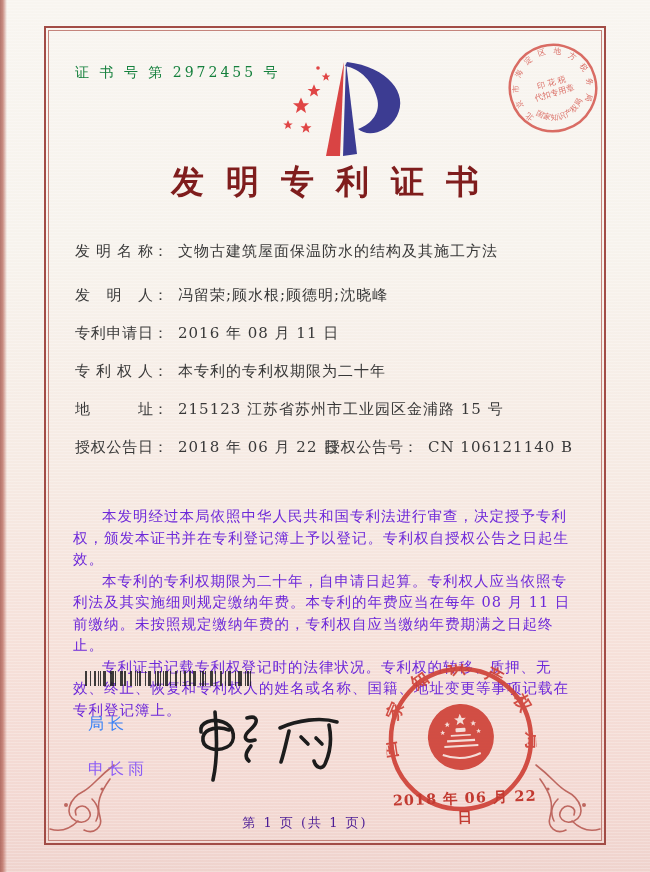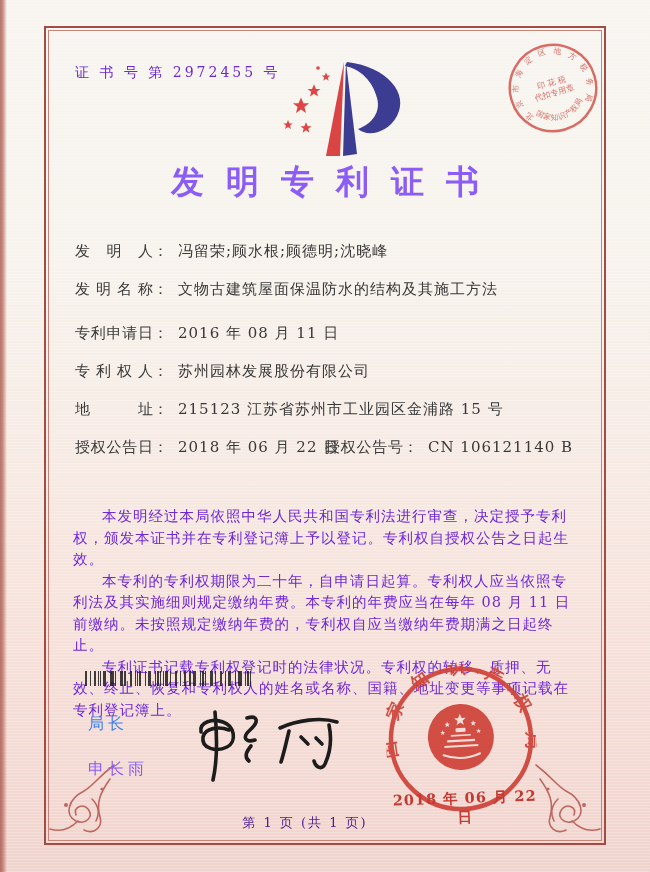--- a/index.html
+++ b/index.html
@@ -11,24 +11,24 @@
   #paper-texture{position:absolute;inset:0;pointer-events:none;
     background:repeating-linear-gradient(0deg,rgba(255,255,255,.22) 0 1px,transparent 1px 3px);}
   #photo-edge-left{position:absolute;left:0;top:0;width:7px;height:100%;
     background:linear-gradient(90deg,#9c4a40 0%,#b96a5e 40%,rgba(185,106,94,0) 100%);opacity:.75;}
   #frame{position:absolute;left:44px;top:26px;right:44px;bottom:27px;
     border:2px solid #a24c46;}
   #frame-inner{position:absolute;inset:2px;border:1px solid #c4847b;}
   .corner-flourish{position:absolute;width:86px;height:86px;color:#b5544c;}
   .corner-bl{left:44px;bottom:27px;}
   .corner-br{right:44px;bottom:27px;transform:scaleX(-1);}
-  #cert-no{position:absolute;left:75px;top:64px;font-size:14px;letter-spacing:3px;color:#6d28d9;}
+  #cert-no{position:absolute;left:75px;top:64px;font-size:14px;letter-spacing:3px;color:#15803d;}
   #logo{position:absolute;left:268px;top:54px;width:150px;height:110px;}
   #title{position:absolute;left:44px;right:44px;top:160px;text-align:center;
-    font-size:33px;font-weight:bold;color:#8b5cf6;letter-spacing:22px;text-indent:22px;}
+    font-size:33px;font-weight:bold;color:#7f1d1d;letter-spacing:22px;text-indent:22px;}
   #fields{position:absolute;left:75px;top:243px;right:60px;font-size:15px;color:#333;}
   .frow{position:relative;margin-bottom:21px;height:17px;line-height:17px;white-space:nowrap;}
   .frow-first{margin-bottom:27px;}
   .flabel{display:inline-block;width:78px;text-align:justify;text-align-last:justify;color:#3a3a3a;}
   .fcolon{display:inline-block;color:#3a3a3a;}
   .fvalue{margin-left:10px;color:#383838;letter-spacing:1px;}
   .fgroup2{position:absolute;left:250px;top:0;}
   #body-text{position:absolute;left:73px;top:506px;width:508px;color:#6d28d9;}
   #body-text p{margin:0;font-size:14.5px;line-height:21.5px;text-indent:2em;letter-spacing:1px;}
   #barcode{position:absolute;left:85px;top:671px;width:168px;height:15px;opacity:.85;
@@ -93,31 +93,31 @@
     <use href="#star5" transform="translate(58,23) scale(0.45)"></use>
     <use href="#star5" transform="translate(20,71) scale(0.5)"></use>
     <use href="#star5" transform="translate(38,74) scale(0.58)"></use>
     <circle cx="50" cy="14" r="1.8"></circle>
   </g>
 </svg>
 
 <div id="title">发明专利证书</div>
 
 <div id="fields">
+  <div class="frow frow-first">
+    <span class="flabel">发明名称</span><span class="fcolon">：</span><span class="fvalue">文物古建筑屋面保温防水的结构及其施工方法</span>
+  </div>
   <div class="frow">
     <span class="flabel">发明人</span><span class="fcolon">：</span><span class="fvalue">冯留荣;顾水根;顾德明;沈晓峰</span>
-  </div>
-  <div class="frow frow-first">
-    <span class="flabel">发明名称</span><span class="fcolon">：</span><span class="fvalue">文物古建筑屋面保温防水的结构及其施工方法</span>
   </div>
   <div class="frow">
     <span class="flabel">专利申请日</span><span class="fcolon">：</span><span class="fvalue">2016 年 08 月 11 日</span>
   </div>
   <div class="frow">
-    <span class="flabel">专利权人</span><span class="fcolon">：</span><span class="fvalue">苏州园林发展股份有限公司</span>
+    <span class="flabel">专利权人</span><span class="fcolon">：</span><span class="fvalue">本专利的专利权期限为二十年</span>
   </div>
   <div class="frow">
     <span class="flabel">地址</span><span class="fcolon">：</span><span class="fvalue">215123 江苏省苏州市工业园区金浦路 15 号</span>
   </div>
   <div class="frow">
     <span class="flabel">授权公告日</span><span class="fcolon">：</span><span class="fvalue">2018 年 06 月 22 日</span>
     <span class="fgroup2">
       <span class="flabel">授权公告号</span><span class="fcolon">：</span><span class="fvalue">CN 106121140 B</span>
     </span>
   </div>

